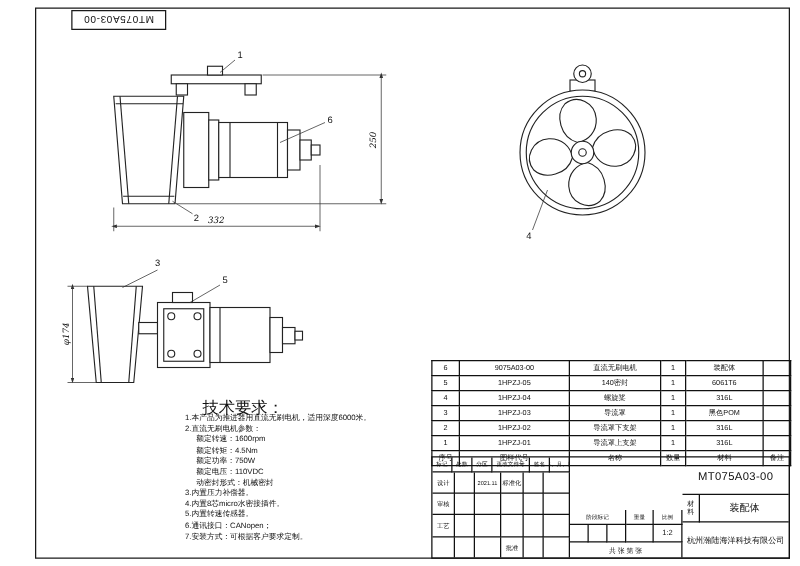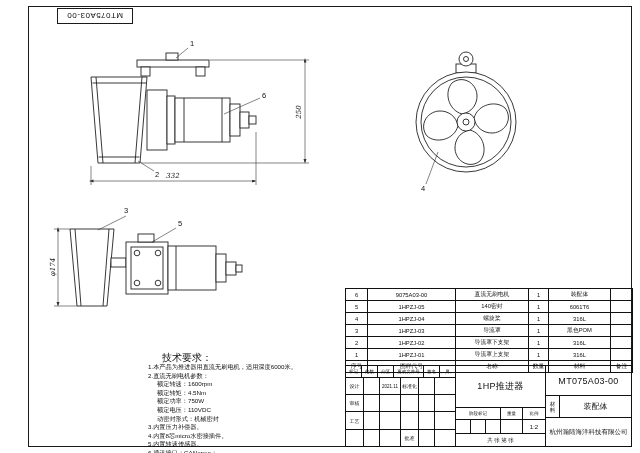--- a/index.html
+++ b/index.html
@@ -13,21 +13,21 @@
              font-size:8px;letter-spacing:.5px;transform:rotate(180deg);}
   svg{position:absolute;left:0;top:0;}
   .ln{stroke:#222;stroke-width:.9;fill:none;}
   .fw{stroke:#222;stroke-width:.9;fill:#fff;}
   .dim{stroke:#333;stroke-width:.6;fill:none;}
   .ldr{stroke:#333;stroke-width:.6;fill:none;}
   text.dimt{font:italic 7px "DejaVu Serif",serif;fill:#111;}
   text.bal{font:7.5px "Liberation Sans",sans-serif;fill:#111;}
   
   .tech{position:absolute;left:148px;top:320px;width:196px;font-size:6.2px;line-height:8.6px;}
-  .tech-title{font-size:10px;line-height:11px;margin-left:14px;margin-top:32px;}
+  .tech-title{font-size:13px;line-height:11px;margin-left:14px;}
   .tech-line{white-space:nowrap;}
   .tech-line.ind{margin-left:9px;}
   
   table.bom{position:absolute;left:345px;top:288px;width:287px;border-collapse:collapse;
             table-layout:fixed;}
   table.bom td{border:0.8px solid #111;height:11px;padding:0;text-align:center;
                font-size:5.8px;overflow:hidden;white-space:nowrap;}
   
   .titleblock{position:absolute;left:345px;top:365px;width:287px;height:82px;
               border:1px solid #111;box-sizing:border-box;}
@@ -258,21 +258,20 @@
     <div class="tbc" style="left:55px;top:46px;width:18px;height:18px"></div>
     <div class="tbc" style="left:73px;top:46px;width:16px;height:18px"></div>
     <div class="tbc" style="left:89px;top:46px;width:21px;height:18px"></div>
     <div class="tbc noB" style="left:0;top:64px;width:18px;height:16px"></div>
     <div class="tbc noB" style="left:18px;top:64px;width:16px;height:16px"></div>
     <div class="tbc noB" style="left:34px;top:64px;width:21px;height:16px"></div>
     <div class="tbc noB" style="left:55px;top:64px;width:18px;height:16px">批准</div>
     <div class="tbc noB" style="left:73px;top:64px;width:16px;height:16px"></div>
     <div class="tbc noB" style="left:89px;top:64px;width:21px;height:16px"></div>
 
-    <div class="tbc big" style="left:110px;top:0;width:90px;height:42px">1HP推进器</div>
     <div class="tbc tiny" style="left:110px;top:42px;width:45px;height:12px">阶段标记</div>
     <div class="tbc tiny" style="left:155px;top:42px;width:22px;height:12px">重量</div>
     <div class="tbc tiny" style="left:177px;top:42px;width:23px;height:12px">比例</div>
     <div class="tbc" style="left:110px;top:54px;width:15px;height:14px"></div>
     <div class="tbc" style="left:125px;top:54px;width:15px;height:14px"></div>
     <div class="tbc" style="left:140px;top:54px;width:15px;height:14px"></div>
     <div class="tbc" style="left:155px;top:54px;width:22px;height:14px"></div>
     <div class="tbc" style="left:177px;top:54px;width:23px;height:14px;font-size:6px">1:2</div>
     <div class="tbc noB" style="left:110px;top:68px;width:90px;height:12px;font-size:5.5px">共 张 第 张</div>
 

